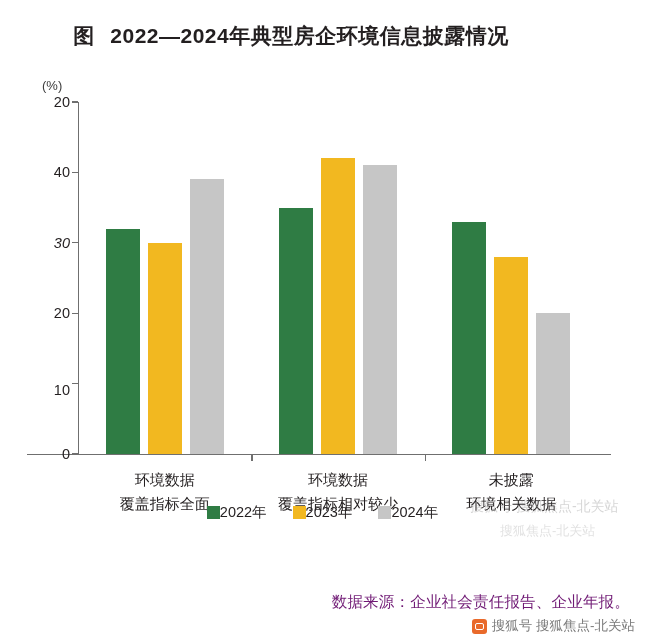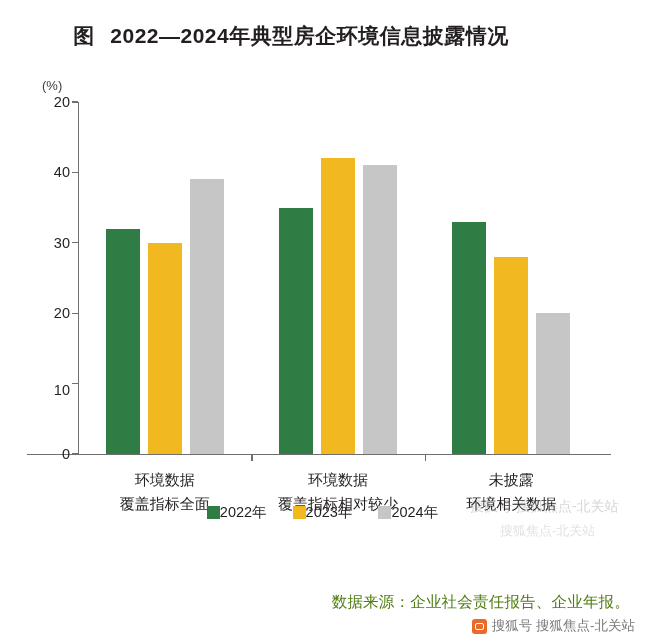--- a/index.html
+++ b/index.html
@@ -175,21 +175,21 @@
     color: #231f20;
     letter-spacing: 0.2px;
   }
   .source {
     position: absolute;
     left: 30px;
     top: 592px;
     width: 600px;
     text-align: right;
     font-size: 15.5px;
-    color: #4d7c0f;
+    color: #701a75;
     letter-spacing: 0.2px;
   }
 
   
   .wm {
     position: absolute;
     color: rgba(120,120,120,0.30);
     font-size: 14px;
     white-space: nowrap;
     pointer-events: none;
@@ -242,21 +242,21 @@
     <div class="y-axis-line"></div>
     <div class="x-axis-line"></div>
 
     <div id="yticks">
         <div class="ytick" style="top: 384px;">0</div>
         <div class="ytick-mark" style="top: 383.4px;"></div>
         <div class="ytick" style="top: 313.6px; margin-top: 6px;">10</div>
         <div class="ytick-mark" style="top: 313px;"></div>
         <div class="ytick" style="top: 243.2px;">20</div>
         <div class="ytick-mark" style="top: 242.6px;"></div>
-        <div class="ytick" style="top: 172.8px;">30</div>
+        <div class="ytick" style="top: 172.8px; font-style: italic;">30</div>
         <div class="ytick-mark" style="top: 172.2px;"></div>
         <div class="ytick" style="top: 102.4px;">40</div>
         <div class="ytick-mark" style="top: 101.8px;"></div>
         <div class="ytick" style="top: 32px;">20</div>
         <div class="ytick-mark" style="top: 31.4px;"></div>
       </div>
     <div class="bars" id="bars">
         <div class="group" style="left: 0px; width: 173.333px;">
           <div class="bar s0" title="2022年 32%" style="left: 27.6667px; height: 225.28px; background: rgb(47, 124, 68);"></div>
           <div class="bar s1" title="2023年 30%" style="left: 69.6667px; height: 211.2px; background: rgb(242, 184, 32);"></div>

